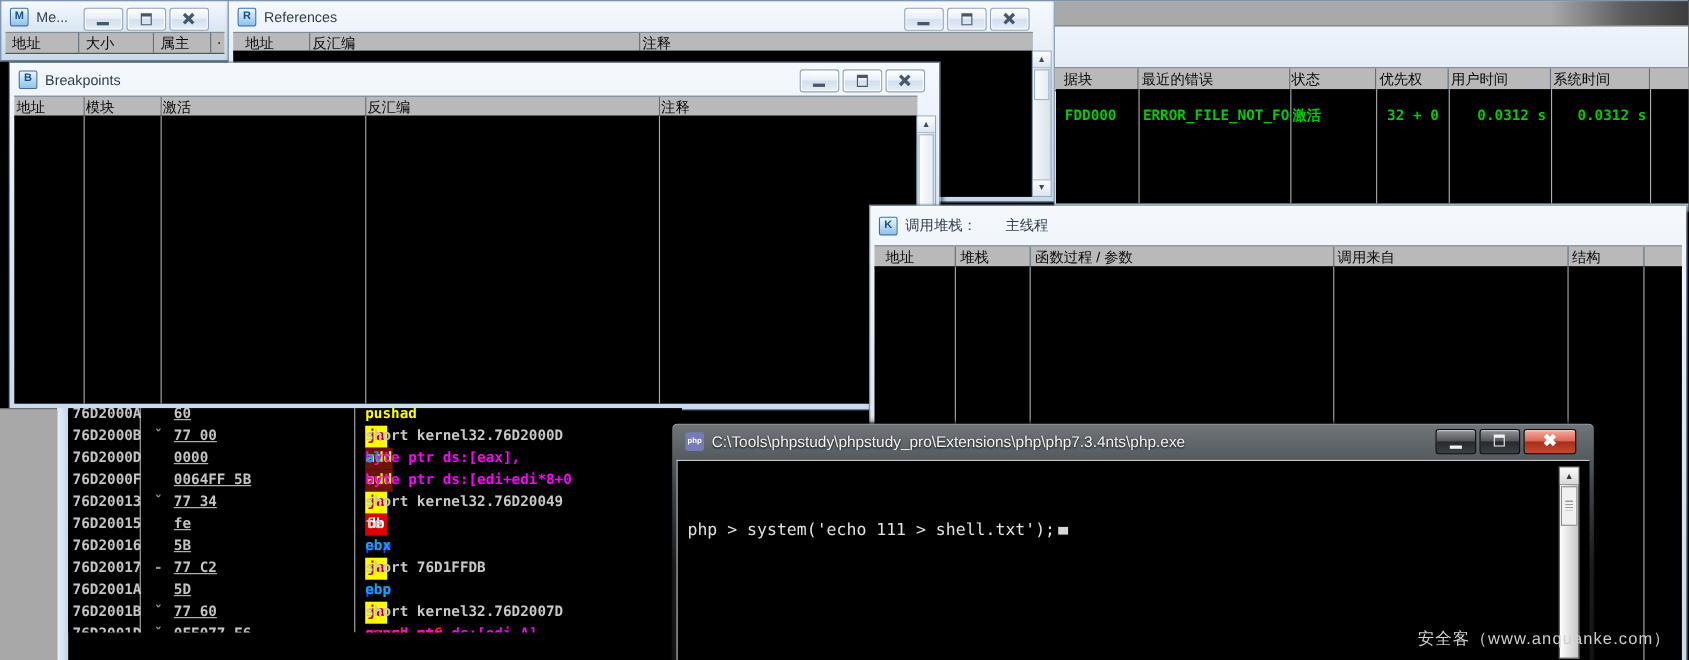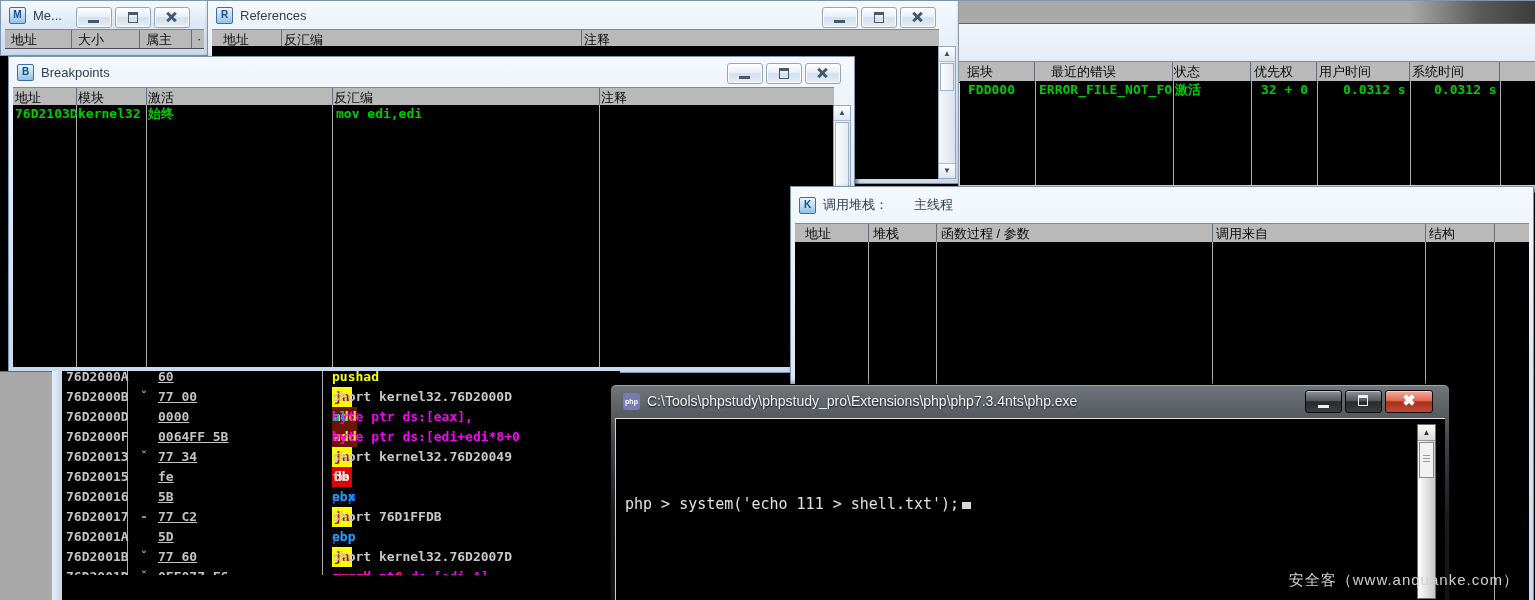--- a/index.html
+++ b/index.html
@@ -20,21 +20,21 @@
   .g-x{position:absolute;left:14px;top:3px;width:4px;height:12px;}
   .g-x::before,.g-x::after{content:"";position:absolute;left:1px;top:0;width:3px;height:12px;background:#46586c;}
   .g-x::before{transform:rotate(45deg);} .g-x::after{transform:rotate(-45deg);}
   .hdr{position:absolute;background:#b9b9b9;border-top:1px solid #808a94;border-bottom:1px solid #4c4c4c;overflow:hidden;}
   .hlabel{position:absolute;top:1px;font:13px "Liberation Sans",sans-serif;color:#0a0a0a;white-space:nowrap;}
   .vsep{position:absolute;top:0;bottom:0;width:1px;}
   .hsep{background:#62707e;}
   .csep{background:#aeaeae;}
   .blackbody{position:absolute;background:#000;overflow:hidden;}
   .grow{position:absolute;left:0;right:0;top:1px;height:16px;}
-  .gcell{position:absolute;top:0;white-space:nowrap;overflow:hidden;
+  .gcell{position:absolute;top:16px;white-space:nowrap;overflow:hidden;
          font:bold 13px/16px "DejaVu Sans Mono",monospace;color:#00cc00;}
   .sbar{position:absolute;width:16px;background:linear-gradient(90deg,#f4f7fa,#d9e2ec);border:1px solid #93a7bd;}
   .sarrow{position:absolute;left:0;right:0;height:14px;line-height:14px;text-align:center;font-size:8px;color:#3c4c5c;
           background:linear-gradient(#fdfdfd,#dde6f0);border-bottom:1px solid #aebdcd;}
   .sarrow.bot{border-top:1px solid #aebdcd;border-bottom:none;}
   .sthumb{position:absolute;left:1px;right:1px;background:linear-gradient(90deg,#fdfdfd,#e4ebf3);
           border:1px solid #9fb2c6;}
   
   #disasm-rows .drow{position:relative;height:20px;}
   #disasm-rows .drow span{position:absolute;top:0;line-height:20px;white-space:nowrap;
@@ -126,21 +126,21 @@
     <span class="sarrow" style="top:0;">▲</span>
     <span class="sthumb" style="top:16px;height:26px;"></span>
     <span class="sarrow bot" style="bottom:0;">▼</span>
   </div>
 </div>
 
 <div class="dwin" id="win-threads" style="left:958px;top:0;width:577px;height:191px;z-index:2;border-left:1px solid #8a9cb0;">
   <div style="position:absolute;left:0;right:0;top:0;height:22px;background:linear-gradient(90deg,#a9a9a9 0 78%,#5c5c5c 90%,#3c3c3c);border-bottom:1px solid #666;"></div>
   <div class="hdr" id="th-hdr" style="left:0;right:0;top:60px;height:20px;">
       <span class="hlabel" style="left: 8px;">据块</span>
-      <span class="hlabel" style="left: 92px;">最近的错误</span>
+      <span class="hlabel" style="left: 79px;">最近的错误</span>
       <span class="hlabel" style="left: 215px;">状态</span>
       <span class="hlabel" style="left: 295px;">优先权</span>
       <span class="hlabel" style="left: 360px;">用户时间</span>
       <span class="hlabel" style="left: 453px;">系统时间</span>
       <div class="vsep hsep" style="left: 75px;"></div>
       <div class="vsep hsep" style="left: 213px;"></div>
       <div class="vsep hsep" style="left: 291px;"></div>
       <div class="vsep hsep" style="left: 357px;"></div>
       <div class="vsep hsep" style="left: 450px;"></div>
       <div class="vsep hsep" style="left: 540px;"></div>
@@ -188,26 +188,20 @@
       <div class="vsep hsep" style="left: 63px;"></div>
       <div class="vsep hsep" style="left: 133px;"></div>
       <div class="vsep hsep" style="left: 319px;"></div>
       <div class="vsep hsep" style="left: 586px;"></div>
     </div>
   <div class="blackbody" id="bp-body" style="left:4px;right:20px;top:48px;bottom:5px;">
       <div class="vsep csep" style="left: 63px;"></div>
       <div class="vsep csep" style="left: 133px;"></div>
       <div class="vsep csep" style="left: 319px;"></div>
       <div class="vsep csep" style="left: 586px;"></div>
-      <div class="grow">
-        <span class="gcell" style="left: 2px;">76D2103D</span>
-        <span class="gcell" style="left: 65px;">kernel32</span>
-        <span class="gcell" style="left: 135px;">始终</span>
-        <span class="gcell" style="left: 323px;">mov edi,edi</span>
-      </div>
     </div>
   <div class="sbar" style="right:3px;top:48px;bottom:5px;">
     <span class="sarrow" style="top:0;">▲</span>
     <span class="sthumb" style="top:16px;height:70px;"></span>
   </div>
 </div>
 
 <div style="position:absolute;left:0;top:371px;width:620px;height:204px;z-index:3;">
   <div style="position:absolute;left:0;top:0;width:52px;height:229px;background:#a8a8a8;border-top:1px solid #666;"></div>
   <div style="position:absolute;left:52px;top:0;width:10px;height:229px;background:linear-gradient(90deg,#e8f1fa,#c3d5e8);"></div>
@@ -348,21 +342,21 @@
       </span>
     <span class="cbtn" style="width:35px;">
         <span class="g-max"></span>
       </span>
     <span class="cbtn close" style="width:46px;">
         <span class="g-x" style="left:20px;"></span>
       </span>
   </div>
   <div style="position:absolute;left:4px;right:4px;top:33px;bottom:0;background:#000;border-top:1px solid #ddd;border-left:1px solid #cfcfcf;"></div>
   <div class="con-text">
-    <div style="margin-top:34px;"><span>php &gt; system('echo 111 &gt; shell.txt');</span><span class="cursor"></span></div>
+    <div style="margin-top:11px;"><span>php &gt; system('echo 111 &gt; shell.txt');</span><span class="cursor"></span></div>
   </div>
   <div class="csbar" style="right:13px;top:39px;bottom:2px;">
     <span class="csarrow" style="top:0;">▲</span>
     <span class="csthumb" style="top:17px;">
         <span class="grip"></span>
       </span>
   </div>
 </div>
 
 <div id="watermark">安全客（www.anquanke.com）</div>

